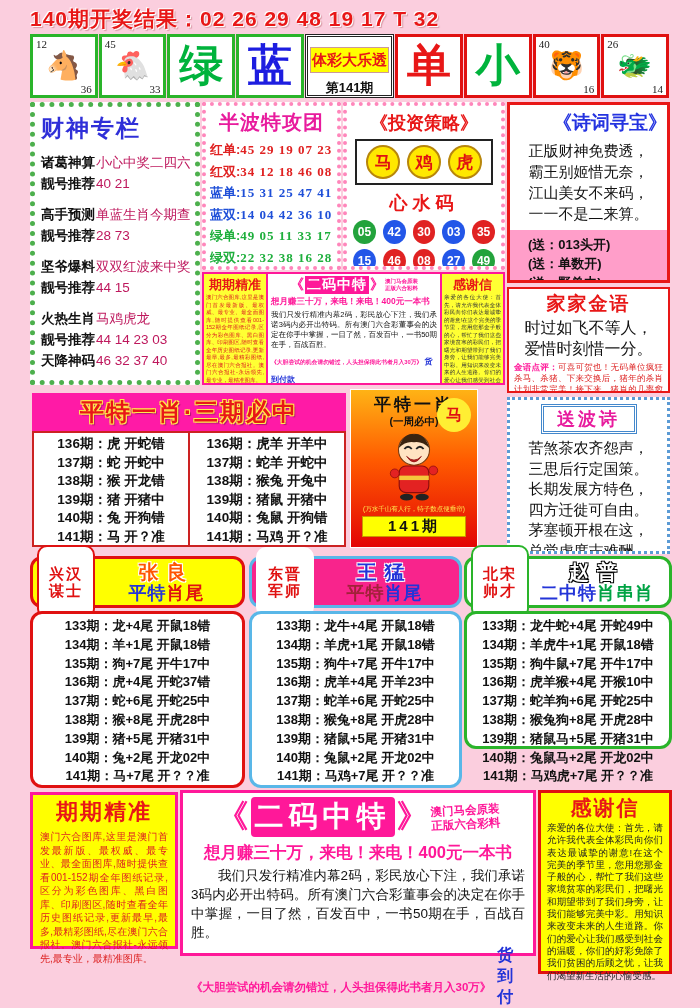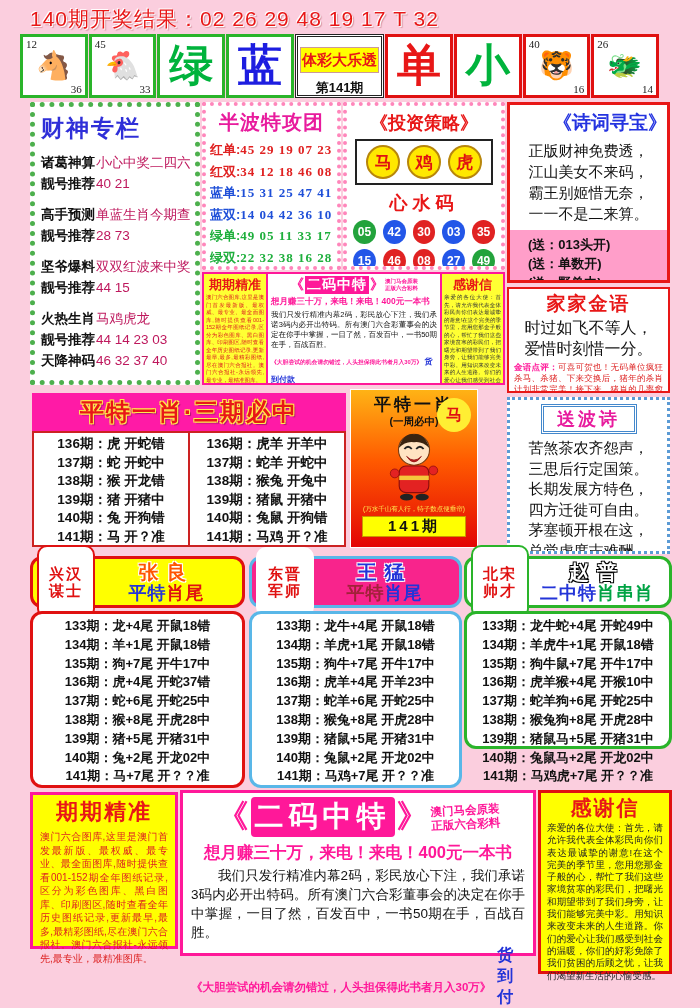--- a/index.html
+++ b/index.html
@@ -1,23 +1,23 @@
 <!DOCTYPE html>
 <html><head>
 <meta charset="utf-8">
 <style>
   html,body{margin:0;padding:0}
   *{box-sizing:border-box}
   body{font-family:"Liberation Sans","DejaVu Sans",sans-serif;background:#fff}
   .page{position:relative;width:700px;height:1008px;background:#fbcede;overflow:hidden}
   .abs{position:absolute}
-  .banner{left:30px;top:5px;width:660px;height:28px;font-size:21px;font-weight:normal;color:#e81717;
+  .banner{left:30px;top:5px;width:660px;height:28px;font-size:21px;font-weight:bold;color:#e81717;
     letter-spacing:1px;text-shadow:1px 1px 0 #fff,-1px -1px 0 #fff,2px 2px 1px rgba(120,0,0,.25)}
   
-  .cards{left:20px;top:34px;width:640px;height:64px;display:flex}
+  .cards{left:30px;top:34px;width:640px;height:64px;display:flex}
   .card{position:relative;flex:1;background:#fff;border:3px solid #2ab42a;margin-right:1px;text-align:center;overflow:hidden}
   .card.red{border-color:#e01111}
   .card.wav{border:3px double #222;flex:1.35}
   .card .tl{position:absolute;top:1px;left:3px;font-size:11px;font-family:"Liberation Serif","DejaVu Serif",serif;color:#222}
   .card .br{position:absolute;bottom:0;right:3px;font-size:11px;font-family:"Liberation Serif","DejaVu Serif",serif;color:#222}
   .card .animal{font-size:28px;line-height:58px}
   .bigchar{font-size:44px;font-weight:bold;line-height:56px}
   .ch-green{color:#00b33c}.ch-blue{color:#1d1de0}.ch-red{color:#e81717}
   .tc-strip{background:#ffff00;color:#e81717;font-weight:bold;font-size:15px;line-height:24px;margin:10px 2px 0 2px;border:1px solid #c99}
   .tc-period{color:#111;font-size:13px;font-weight:bold;margin-top:6px}
@@ -225,22 +225,22 @@
       <div class="ball r">46</div>
       <div class="ball r">08</div>
       <div class="ball b">27</div>
       <div class="ball g">49</div>
     </div>
   </div>
 
   <div class="abs box sc">
     <div class="sc-title">《诗词寻宝》</div>
     <div class="sc-line">正版财神免费透，</div>
+    <div class="sc-line">霸王别姬惜无奈，</div>
     <div class="sc-line">江山美女不来码，</div>
-    <div class="sc-line">霸王别姬惜无奈，</div>
     <div class="sc-line">一一不是二来算。</div>
     <div class="sc-gifts">
       <div class="sc-gift">(送：013头开)</div>
       <div class="sc-gift">(送：单数开)</div>
       <div class="sc-gift">(送：野兽中)</div>
     </div>
   </div>
 
   <div class="abs mini">
     <div class="m-jz">

